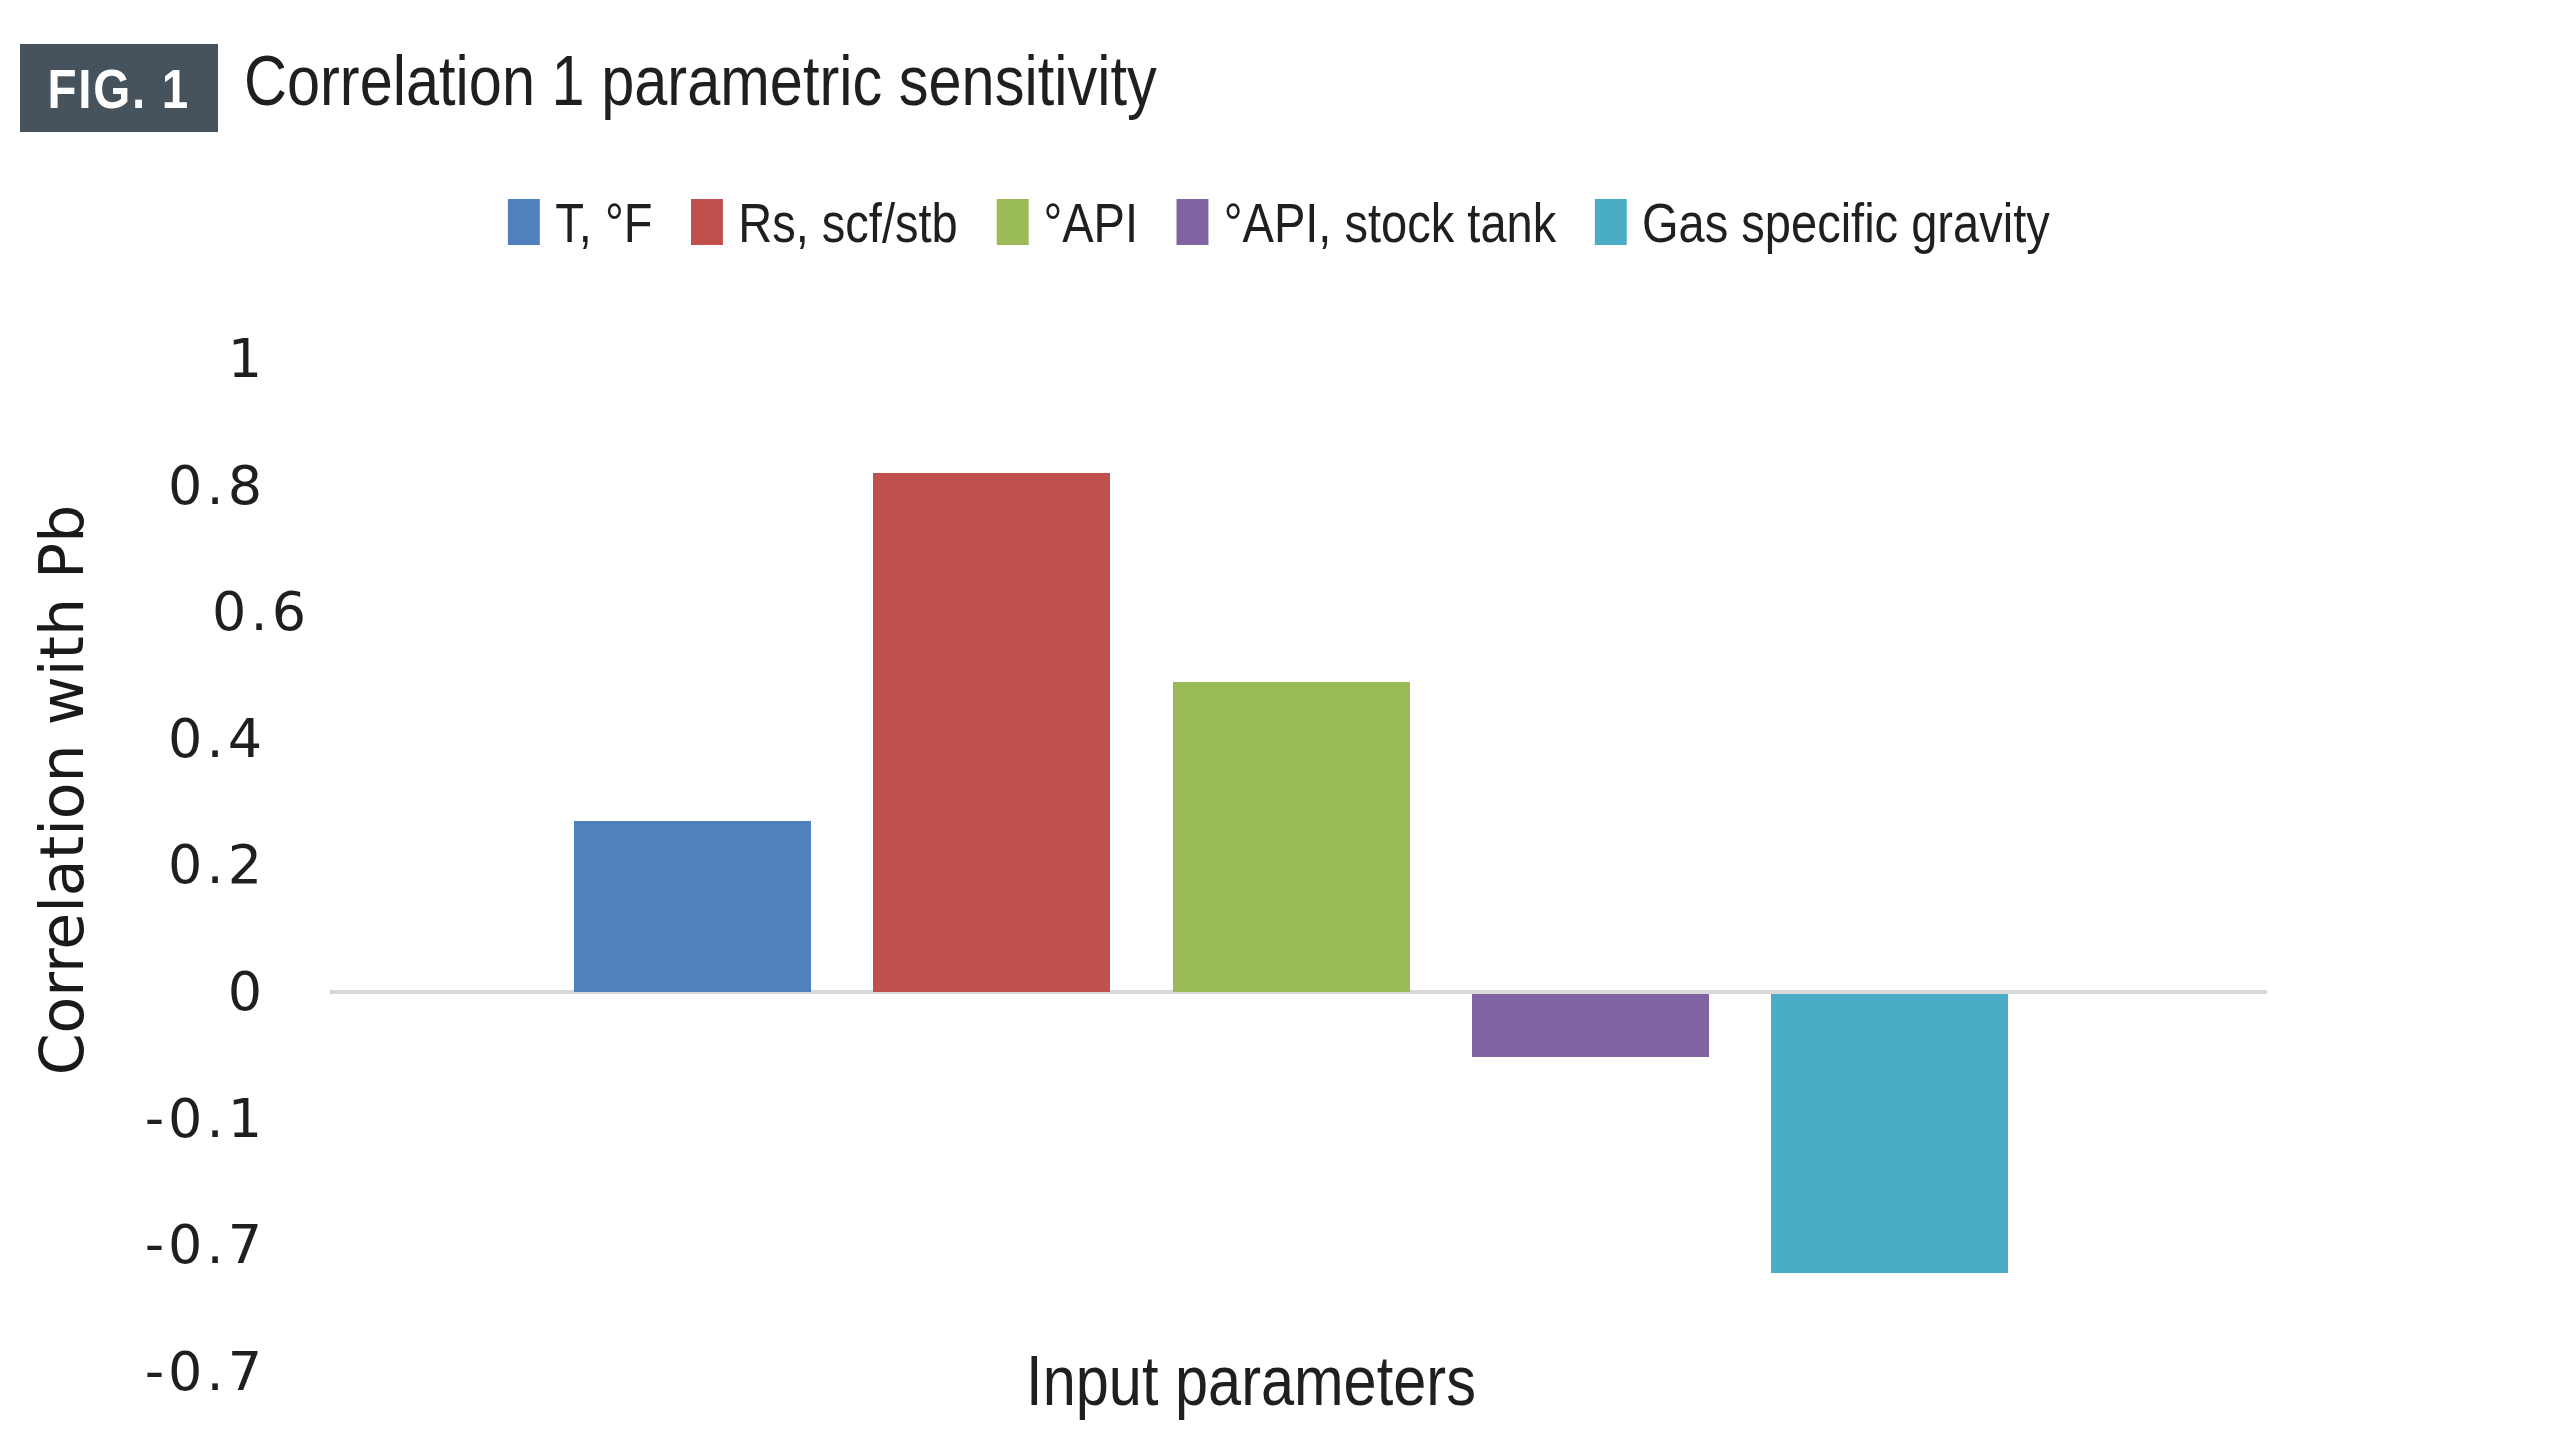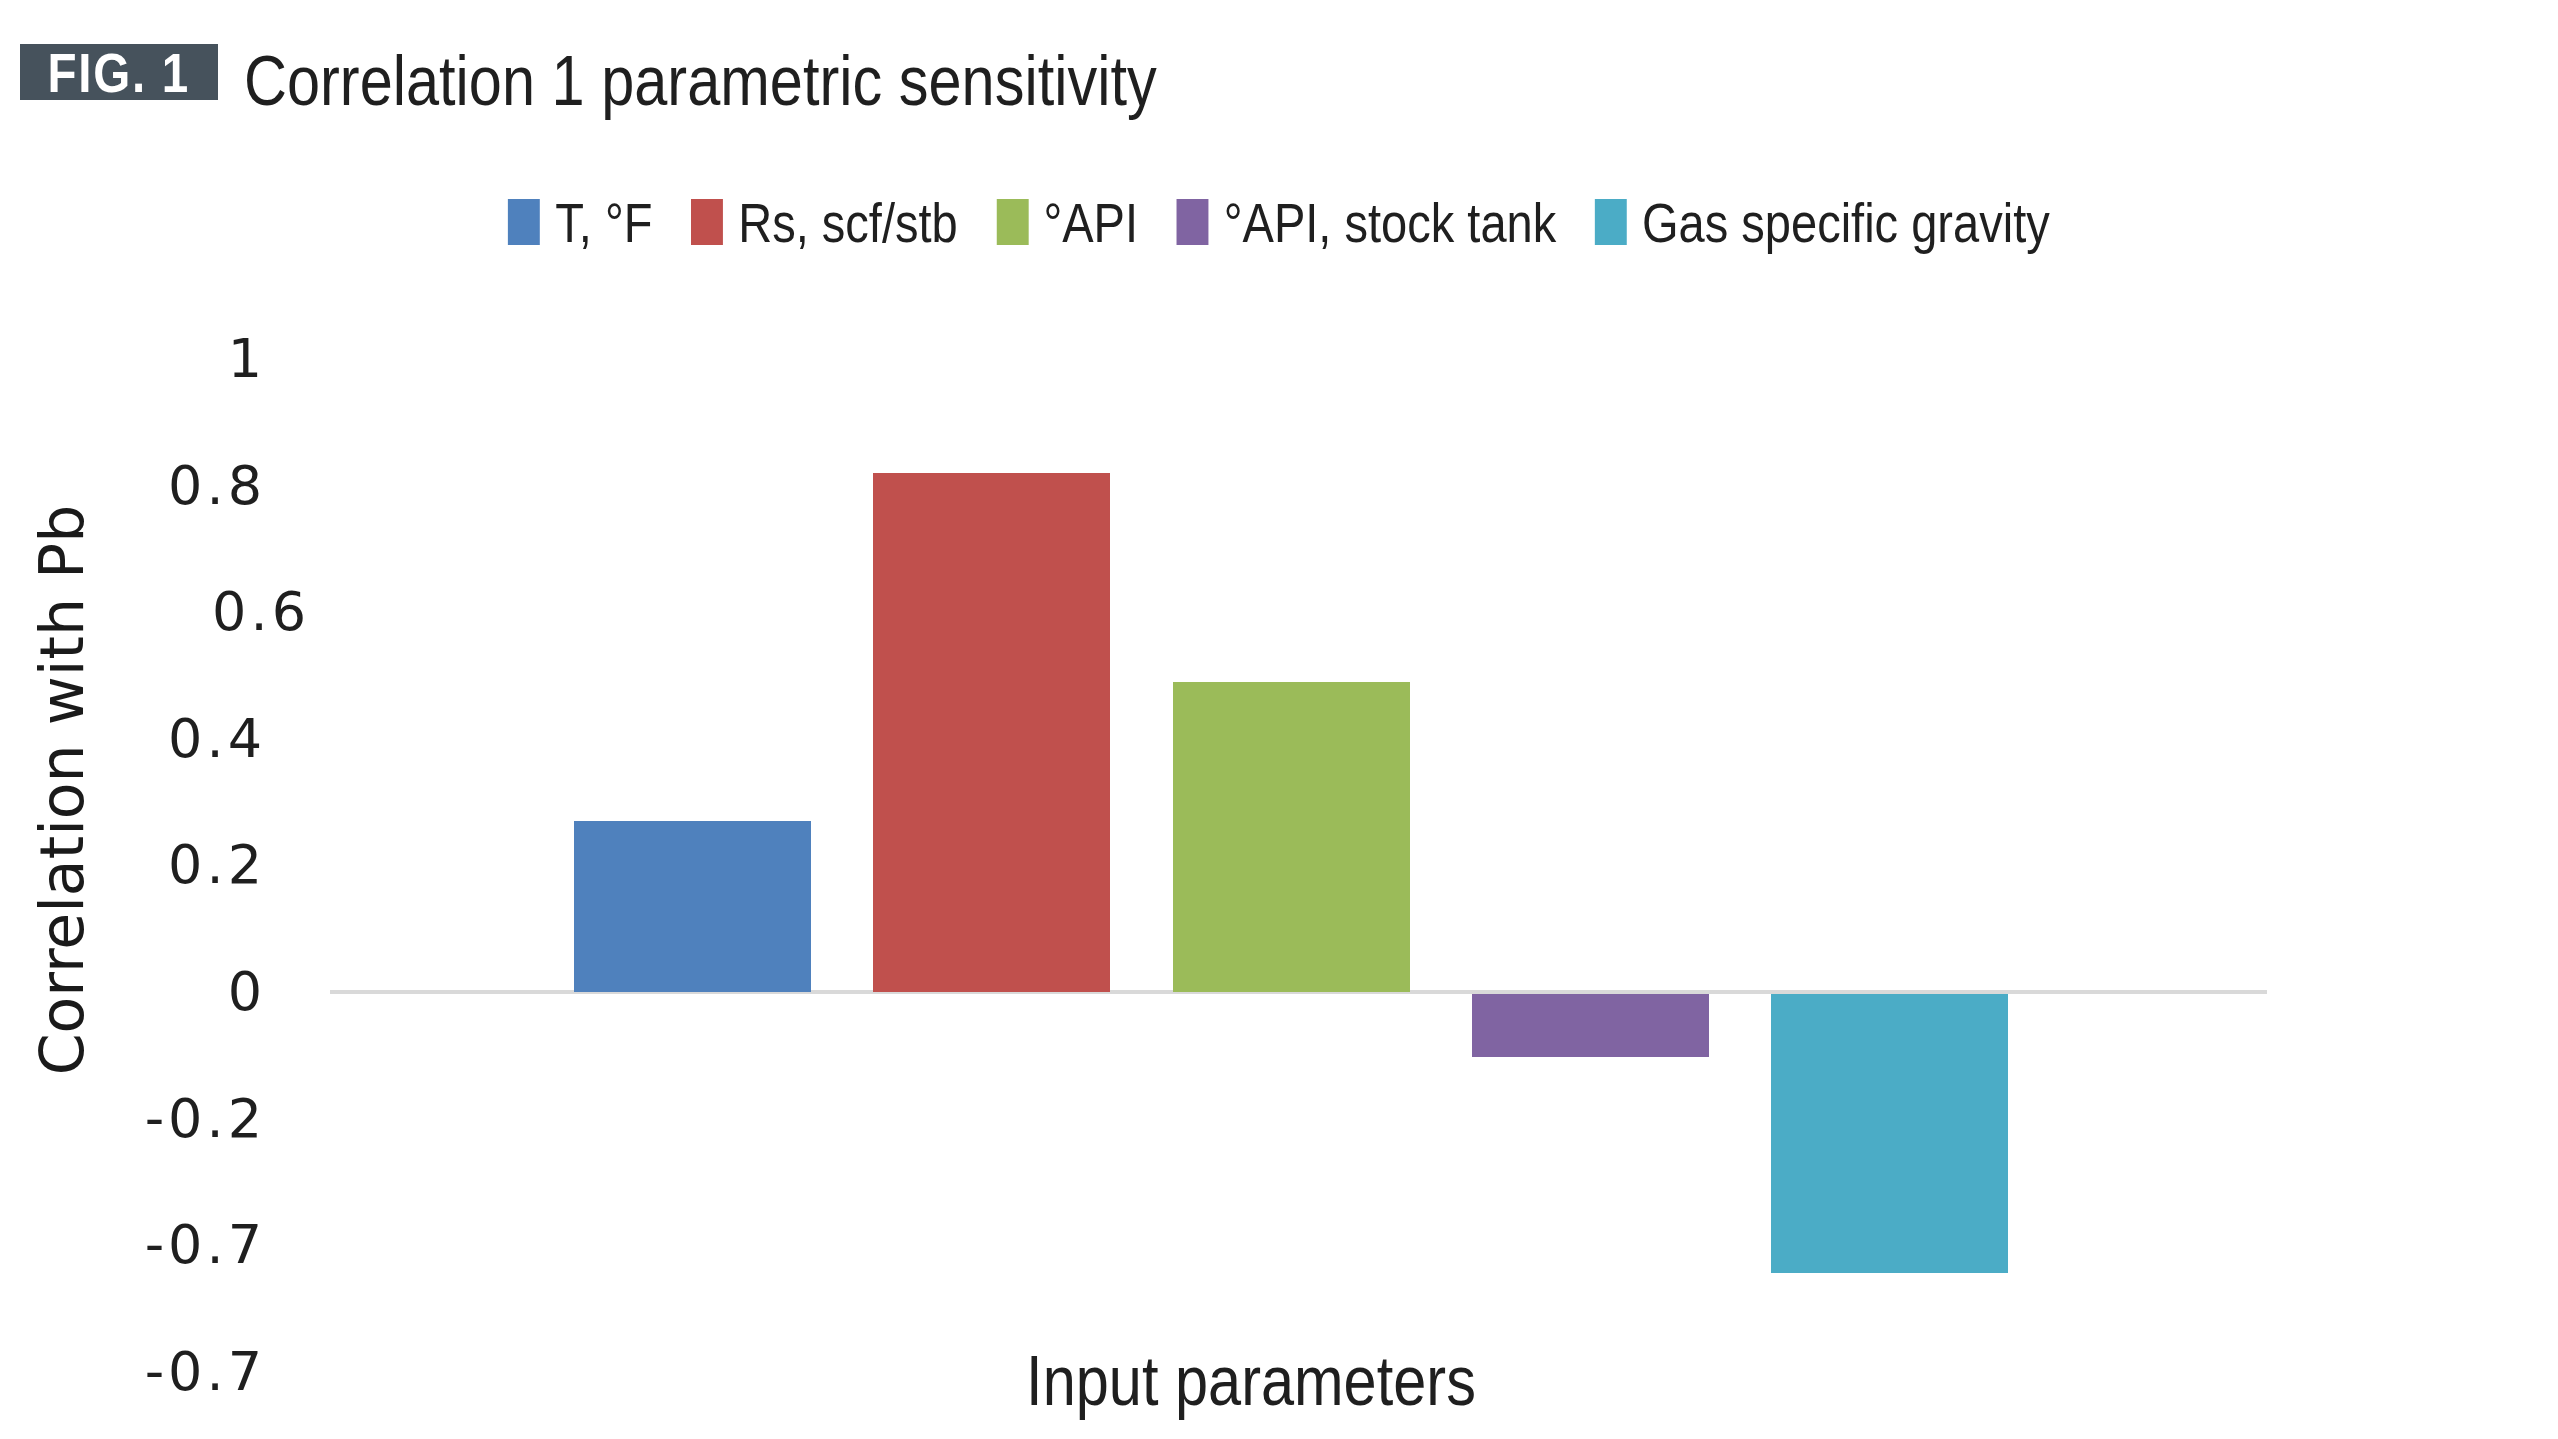--- a/index.html
+++ b/index.html
@@ -1,21 +1,21 @@
 <!DOCTYPE html>
 <html><head>
 <meta charset="utf-8">
 <style>
   html,body{margin:0;padding:0;}
   body{
     width:2558px;height:1439px;position:relative;overflow:hidden;
     background:#ffffff;font-family:"Liberation Sans",sans-serif;
   }
   .badge{
-    position:absolute;left:20px;top:44px;width:198px;height:56px;
+    position:absolute;left:20px;top:44px;width:198px;height:88px;
     background:#46525C;display:flex;align-items:center;justify-content:center;
   }
   .badge-text{
     color:#ffffff;font-weight:bold;font-size:56px;letter-spacing:2px;
     transform:scaleX(0.85);white-space:nowrap;
   }
   .fig-title{
     position:absolute;left:244px;top:44px;height:74px;display:flex;align-items:center;
     font-size:70px;color:#1f1f1f;white-space:nowrap;
     transform:scaleX(0.85);transform-origin:0 50%;
@@ -80,21 +80,21 @@
   </div>
 
 <div class="plot-area">
   <div class="zero-line"></div>
 <div class="tick-label" style="top: 359px;">1</div>
     <div class="tick-label" style="top: 485.6px;">0.8</div>
     <div class="tick-label" style="top: 612.2px; padding-left: 44px;">0.6</div>
     <div class="tick-label" style="top: 738.8px;">0.4</div>
     <div class="tick-label" style="top: 865.4px;">0.2</div>
     <div class="tick-label" style="top: 992px;">0</div>
-    <div class="tick-label" style="top: 1118.6px;">-0.2</div>
+    <div class="tick-label" style="top: 1118.6px;">-0.1</div>
     <div class="tick-label" style="top: 1245.2px;">-0.7</div>
     <div class="tick-label" style="top: 1371.8px;">-0.7</div>
     <div class="bar" style="left: 574px; width: 237px; height: 171px; top: 821px; background: rgb(79, 129, 189);"></div>
     <div class="bar" style="left: 873px; width: 237px; height: 519px; top: 473px; background: rgb(192, 80, 77);"></div>
     <div class="bar" style="left: 1173px; width: 237px; height: 310px; top: 682px; background: rgb(155, 187, 89);"></div>
     <div class="bar" style="left: 1472px; width: 237px; height: 63px; top: 994px; background: rgb(128, 100, 162);"></div>
     <div class="bar" style="left: 1771px; width: 237px; height: 279px; top: 994px; background: rgb(75, 172, 198);"></div>
   </div>
 
 <div class="y-title">Correlation with Pb</div>

